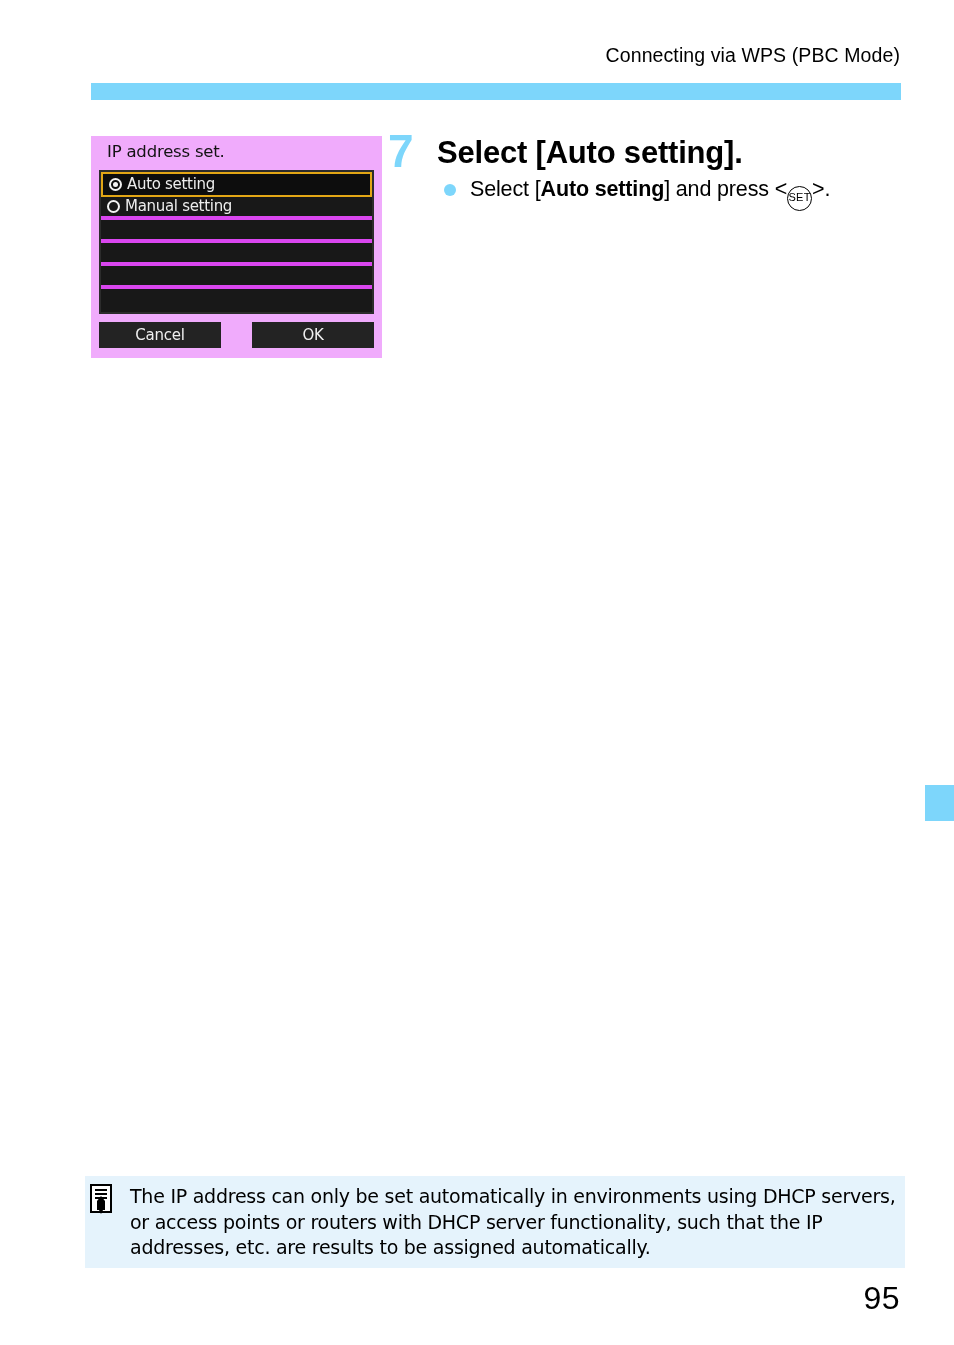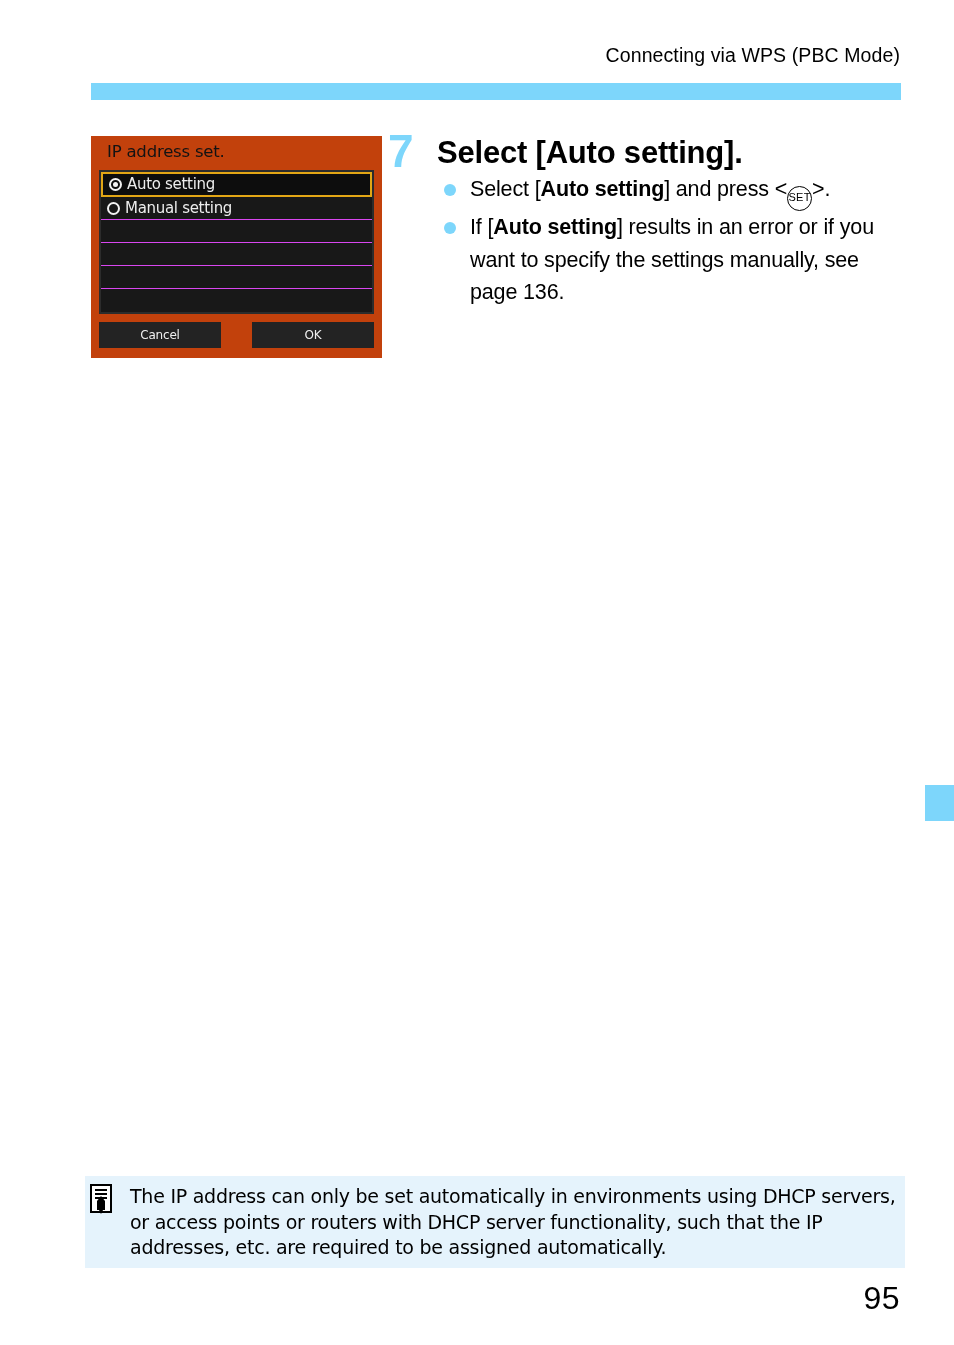--- a/index.html
+++ b/index.html
@@ -49,21 +49,21 @@
     background: #7dd6fb;
   }
 
   
   .lcd-figure {
     position: absolute;
     left: 91px;
     top: 136px;
     width: 291px;
     height: 222px;
-    background: #c2410c;
+    background: #f0abfc;
     box-sizing: border-box;
     padding: 0;
   }
   .lcd-title {
     position: absolute;
     left: 16px;
     top: 6px;
     font-size: 16.5px;
     color: #131313;
     font-family: "DejaVu Sans", sans-serif;
@@ -76,21 +76,21 @@
     width: 275px;
     height: 144px;
     background: #1b1b1b;
     border: 2px solid #2c2c2c;
     box-sizing: border-box;
   }
   .lcd-row {
     position: relative;
     height: 23px;
     box-sizing: border-box;
-    border-bottom: 1px solid #d946ef;
+    border-bottom: 4px solid #d946ef;
     display: flex;
     align-items: center;
     padding-left: 6px;
     background: #181818;
   }
   .lcd-row:last-child { border-bottom: none; }
   .lcd-row.selected {
     background: #0d0d0d;
     border: 2px solid #e2a615;
     height: 25px;
@@ -134,21 +134,21 @@
     justify-content: space-between;
   }
   .lcd-btn {
     width: 122px;
     height: 26px;
     background: #232323;
     color: #f0f0f0;
     display: flex;
     align-items: center;
     justify-content: center;
-    font-size: 12px;
+    font-size: 15px;
     font-family: "DejaVu Sans", sans-serif;
     letter-spacing: -0.2px;
   }
 
   
   .step-number {
     position: absolute;
     left: 388px;
     top: 128px;
     font-size: 46px;
@@ -272,30 +272,29 @@
     <div class="lcd-btn">Cancel</div>
     <div class="lcd-btn">OK</div>
   </div>
 </div>
 
 <div class="step-number">7</div>
 <div class="step-heading">Select [Auto setting].</div>
 
 <div class="bullets" id="bullets">
     <div class="bullet-item"><span class="bullet-dot"></span><span>Select [</span><span class="b">Auto setting</span><span>] and press &lt;</span><span class="set-icon">SET</span><span>&gt;.</span></div>
-    <div class="bullet-item"><span class="bullet-dot"></span><span>If [</span><span class="b">Auto setting</span><span>] results in an error or if you want to specify the settings manually, see page 136.</span></div>
   </div>
 
 <div class="note-box">
   <span class="note-icon">
     <svg width="26" height="30" viewBox="0 0 26 30" xmlns="http://www.w3.org/2000/svg">
       <rect x="1" y="1" width="20" height="27" fill="#ffffff" stroke="#000000" stroke-width="2"></rect>
       <rect x="5" y="5" width="12" height="2" fill="#000000"></rect>
       <rect x="5" y="9" width="12" height="2" fill="#000000"></rect>
       <rect x="5" y="13" width="12" height="2" fill="#000000"></rect>
       <polygon points="11,12 15,17 15,26 7,26 7,17" fill="#000000"></polygon>
       <polygon points="11,30 8.5,25 13.5,25" fill="#000000"></polygon>
     </svg>
   </span>
-  <div class="note-text">The IP address can only be set automatically in environments using DHCP servers, or access points or routers with DHCP server functionality, such that the IP addresses, etc. are required to be assigned automatically.</div>
+  <div class="note-text">The IP address can only be set automatically in environments using DHCP servers, or access points or routers with DHCP server functionality, such that the IP addresses, etc. are results to be assigned automatically.</div>
 </div>
 
 <div class="page-number">95</div>
 
 </body></html>

